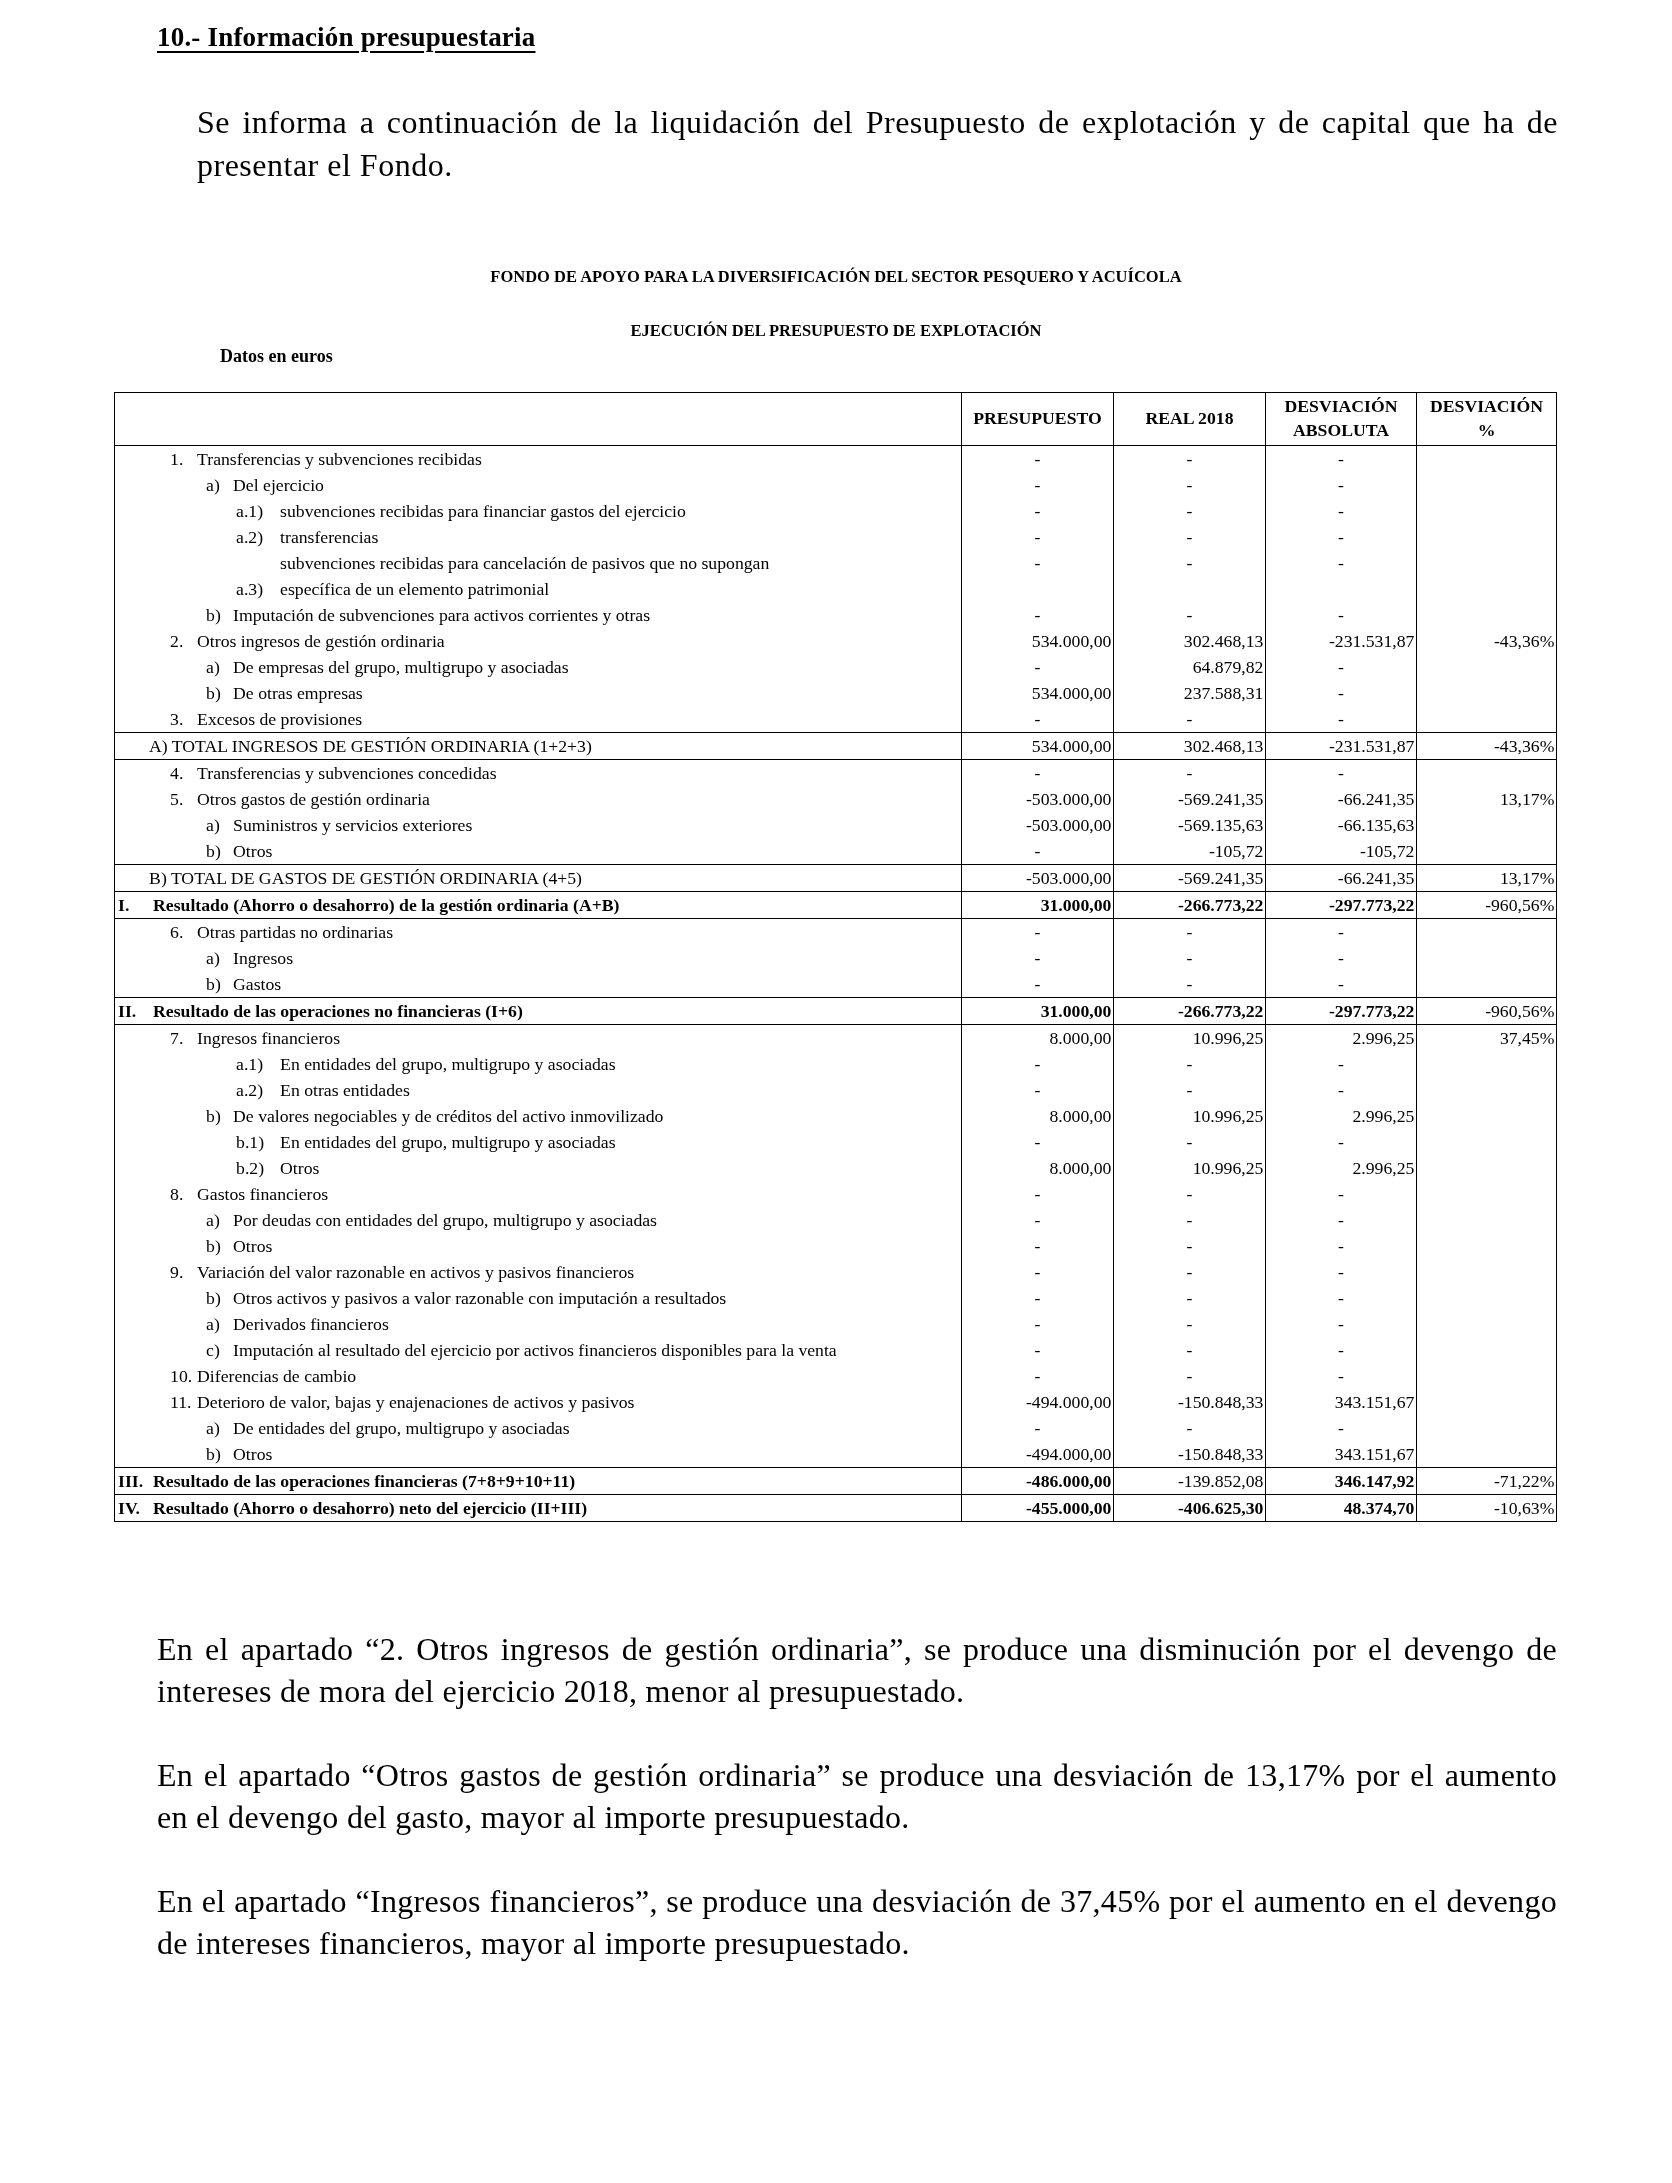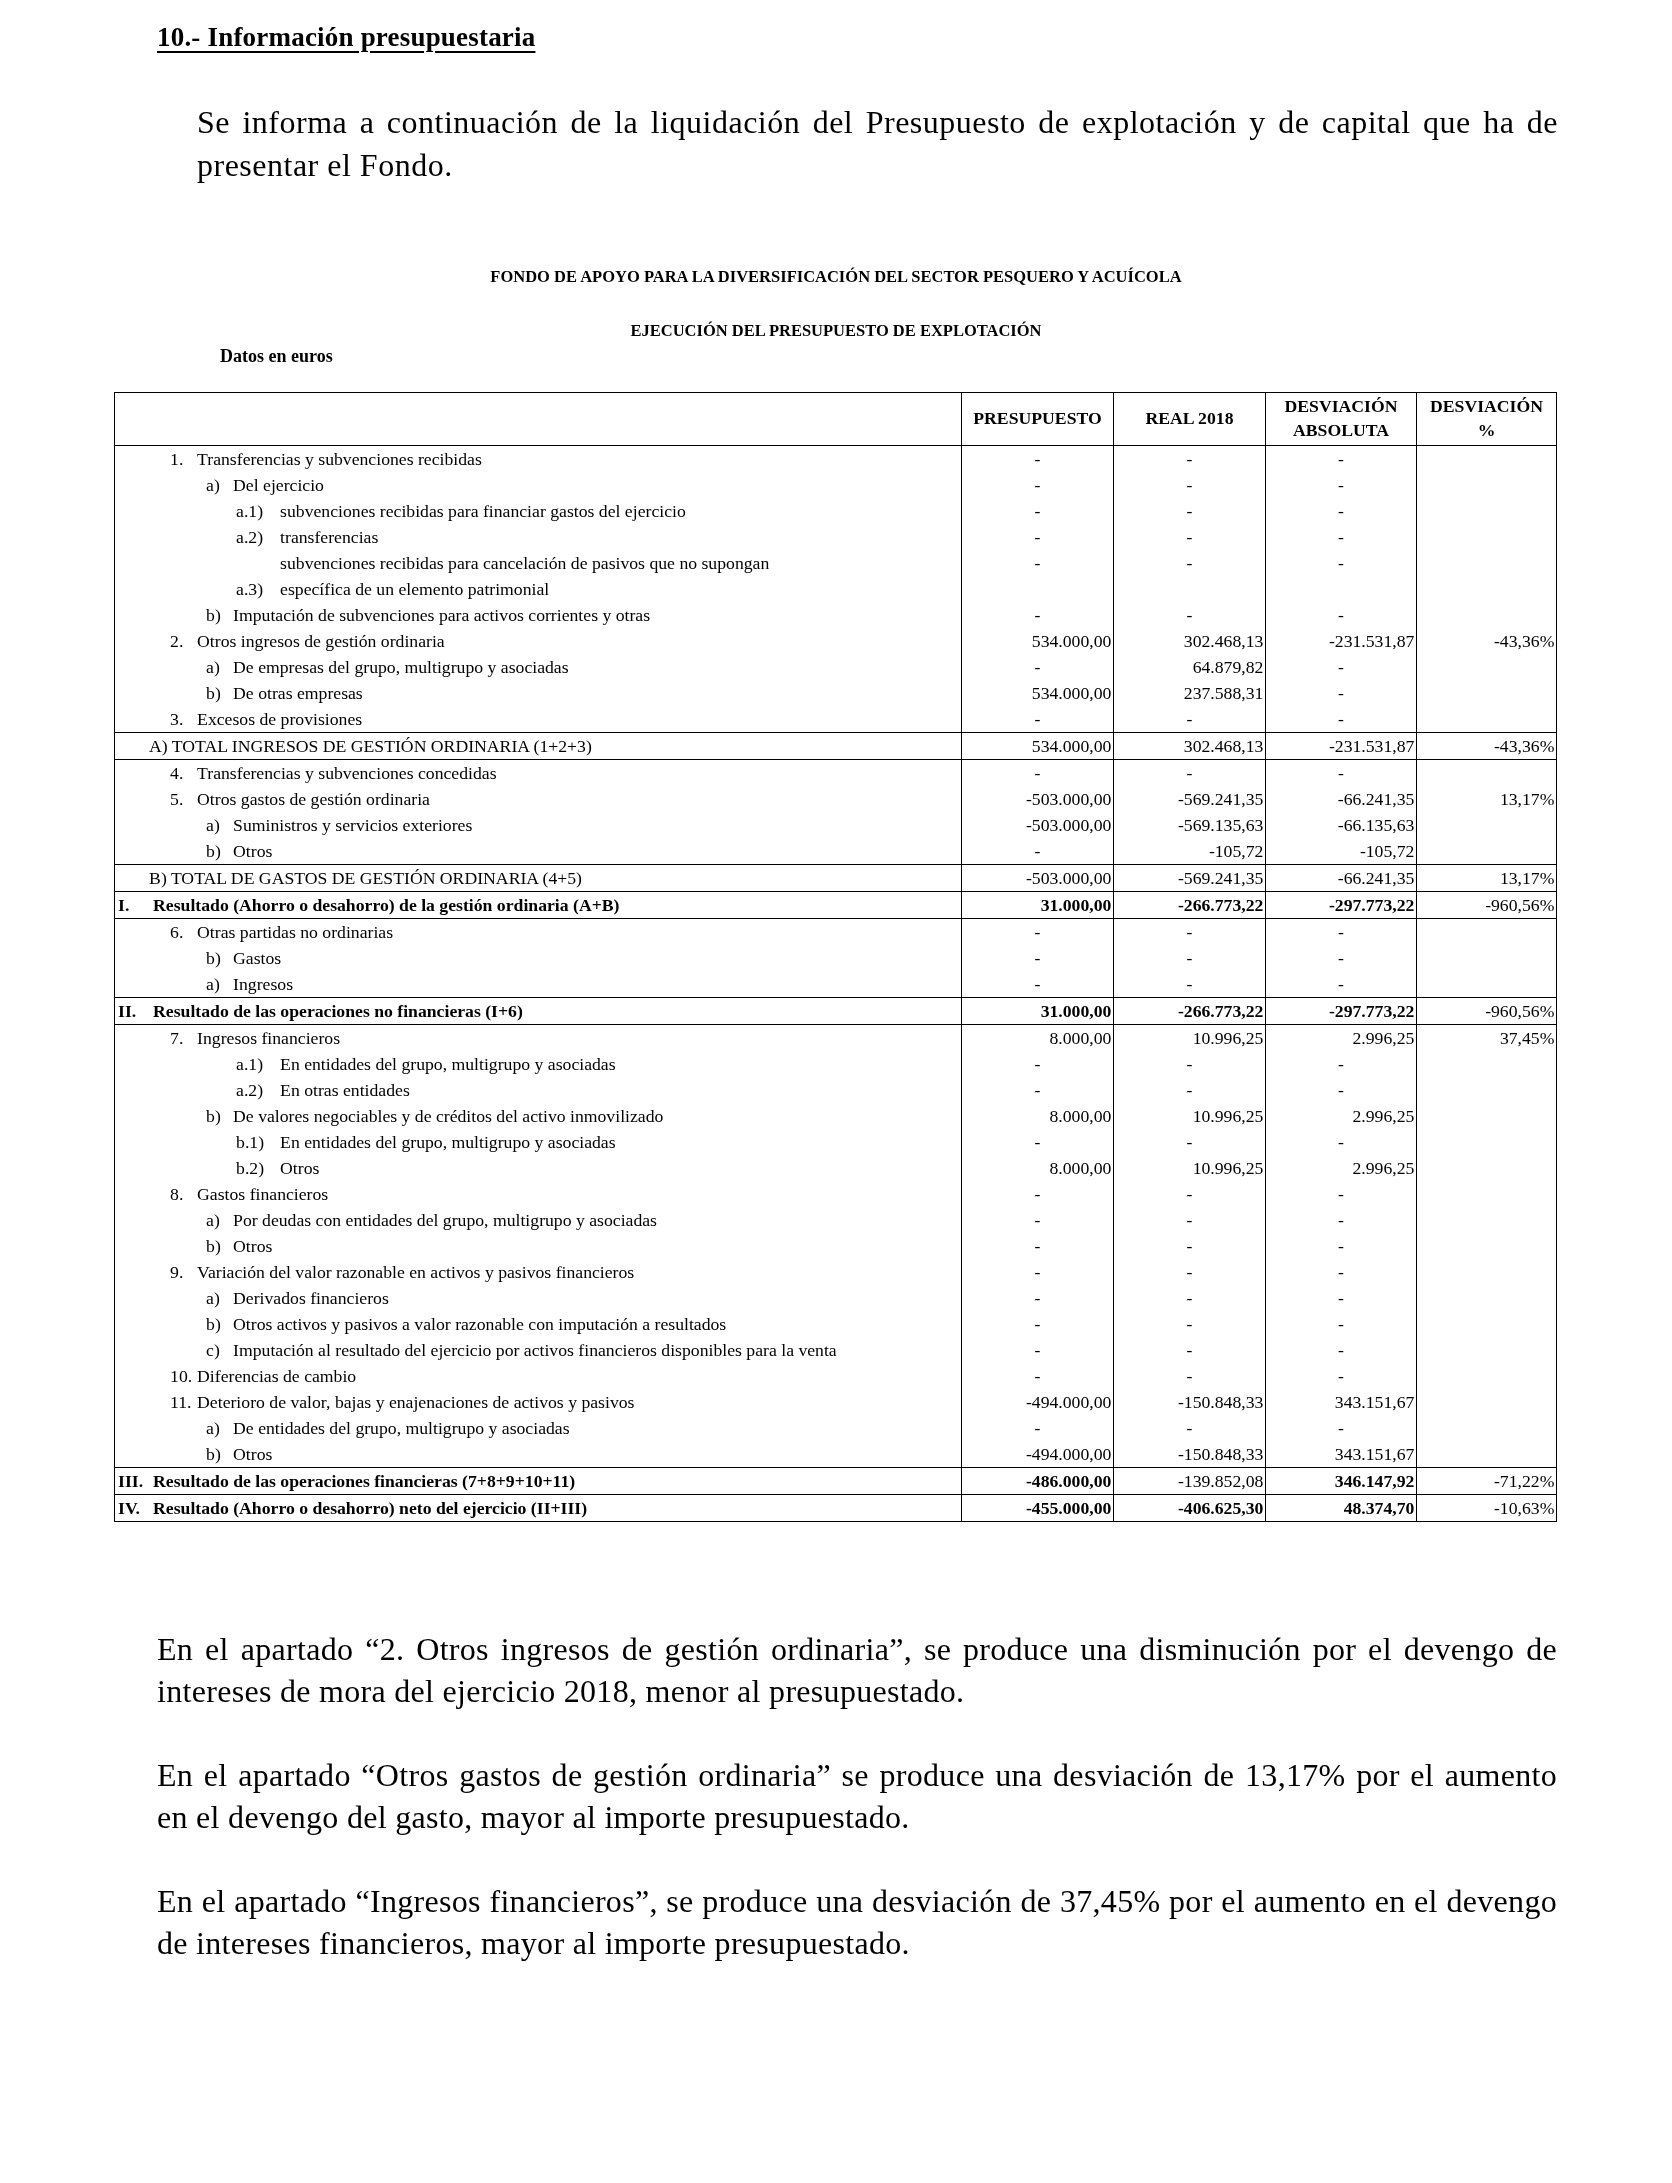--- a/index.html
+++ b/index.html
@@ -215,28 +215,28 @@
         <td class="num">-960,56%</td>
       </tr>
       <tr>
         <td><span class="lbl l-num"><span class="marker">6.</span><span>Otras partidas no ordinarias</span></span></td>
         <td class="dash">-</td>
         <td class="dash">-</td>
         <td class="dash">-</td>
         <td class="num"></td>
       </tr>
       <tr>
+        <td><span class="lbl l-a"><span class="marker">a)</span><span>Ingresos</span></span></td>
+        <td class="dash">-</td>
+        <td class="dash">-</td>
+        <td class="dash">-</td>
+        <td class="num"></td>
+      </tr>
+      <tr>
         <td><span class="lbl l-a"><span class="marker">b)</span><span>Gastos</span></span></td>
-        <td class="dash">-</td>
-        <td class="dash">-</td>
-        <td class="dash">-</td>
-        <td class="num"></td>
-      </tr>
-      <tr>
-        <td><span class="lbl l-a"><span class="marker">a)</span><span>Ingresos</span></span></td>
         <td class="dash">-</td>
         <td class="dash">-</td>
         <td class="dash">-</td>
         <td class="num"></td>
       </tr>
       <tr class="boxed">
         <td><span class="lbl l-res"><span class="rom" style="font-weight: bold;">II.</span><span style="font-weight: bold;">Resultado de las operaciones no financieras (I+6)</span></span></td>
         <td class="num" style="font-weight: bold;">31.000,00</td>
         <td class="num" style="font-weight: bold;">-266.773,22</td>
         <td class="num" style="font-weight: bold;">-297.773,22</td>
@@ -306,28 +306,28 @@
         <td class="num"></td>
       </tr>
       <tr>
         <td><span class="lbl l-num"><span class="marker">9.</span><span>Variación del valor razonable en activos y pasivos financieros</span></span></td>
         <td class="dash">-</td>
         <td class="dash">-</td>
         <td class="dash">-</td>
         <td class="num"></td>
       </tr>
       <tr>
+        <td><span class="lbl l-a"><span class="marker">b)</span><span>Otros activos y pasivos a valor razonable con imputación a resultados</span></span></td>
+        <td class="dash">-</td>
+        <td class="dash">-</td>
+        <td class="dash">-</td>
+        <td class="num"></td>
+      </tr>
+      <tr>
         <td><span class="lbl l-a"><span class="marker">a)</span><span>Derivados financieros</span></span></td>
-        <td class="dash">-</td>
-        <td class="dash">-</td>
-        <td class="dash">-</td>
-        <td class="num"></td>
-      </tr>
-      <tr>
-        <td><span class="lbl l-a"><span class="marker">b)</span><span>Otros activos y pasivos a valor razonable con imputación a resultados</span></span></td>
         <td class="dash">-</td>
         <td class="dash">-</td>
         <td class="dash">-</td>
         <td class="num"></td>
       </tr>
       <tr>
         <td><span class="lbl l-a"><span class="marker">c)</span><span>Imputación al resultado del ejercicio por activos financieros disponibles para la venta</span></span></td>
         <td class="dash">-</td>
         <td class="dash">-</td>
         <td class="dash">-</td>

